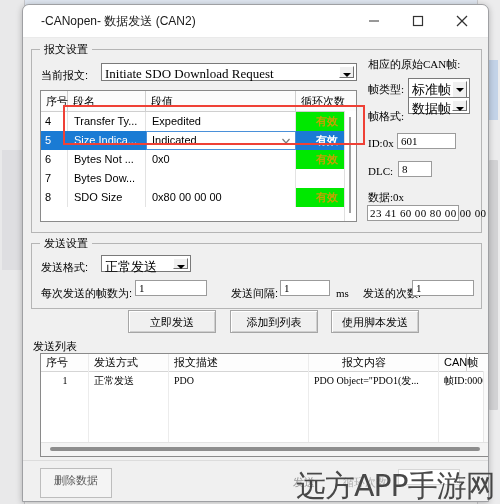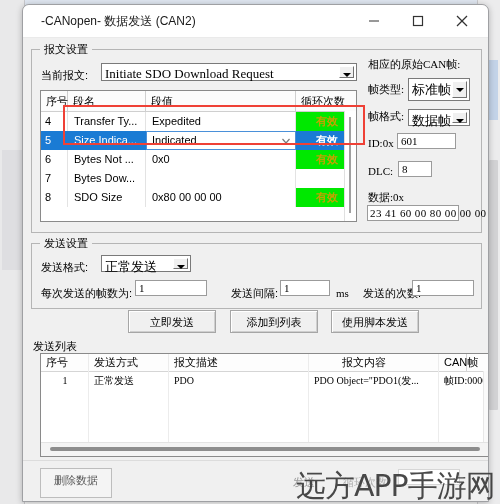--- a/index.html
+++ b/index.html
@@ -229,21 +229,21 @@
   <div id="can-panel">
     <span class="ln" style="left:0;top:0;">相应的原始CAN帧:</span>
 
     <span class="ln" style="left:0;top:25px;">帧类型:</span>
     <div class="combo" style="left:40px;top:21px;width:62px;height:23px;">
       <span class="val">标准帧</span>
       <span class="arrow"></span>
     </div>
 
     <span class="ln" style="left:0;top:52px;">帧格式:</span>
-    <div class="combo" style="left:40px;top:52px;width:62px;height:17px;">
+    <div class="combo" style="left:40px;top:40px;width:62px;height:17px;">
       <span class="val">数据帧</span>
       <span class="arrow"></span>
     </div>
 
     <span class="ln" style="left:0;top:80px;">ID:0x</span>
     <div class="tfield" style="left:29px;top:76px;width:59px;height:16px;">
       <span>601</span>
     </div>
 
     <span class="ln" style="left:0;top:108px;">DLC:</span>

